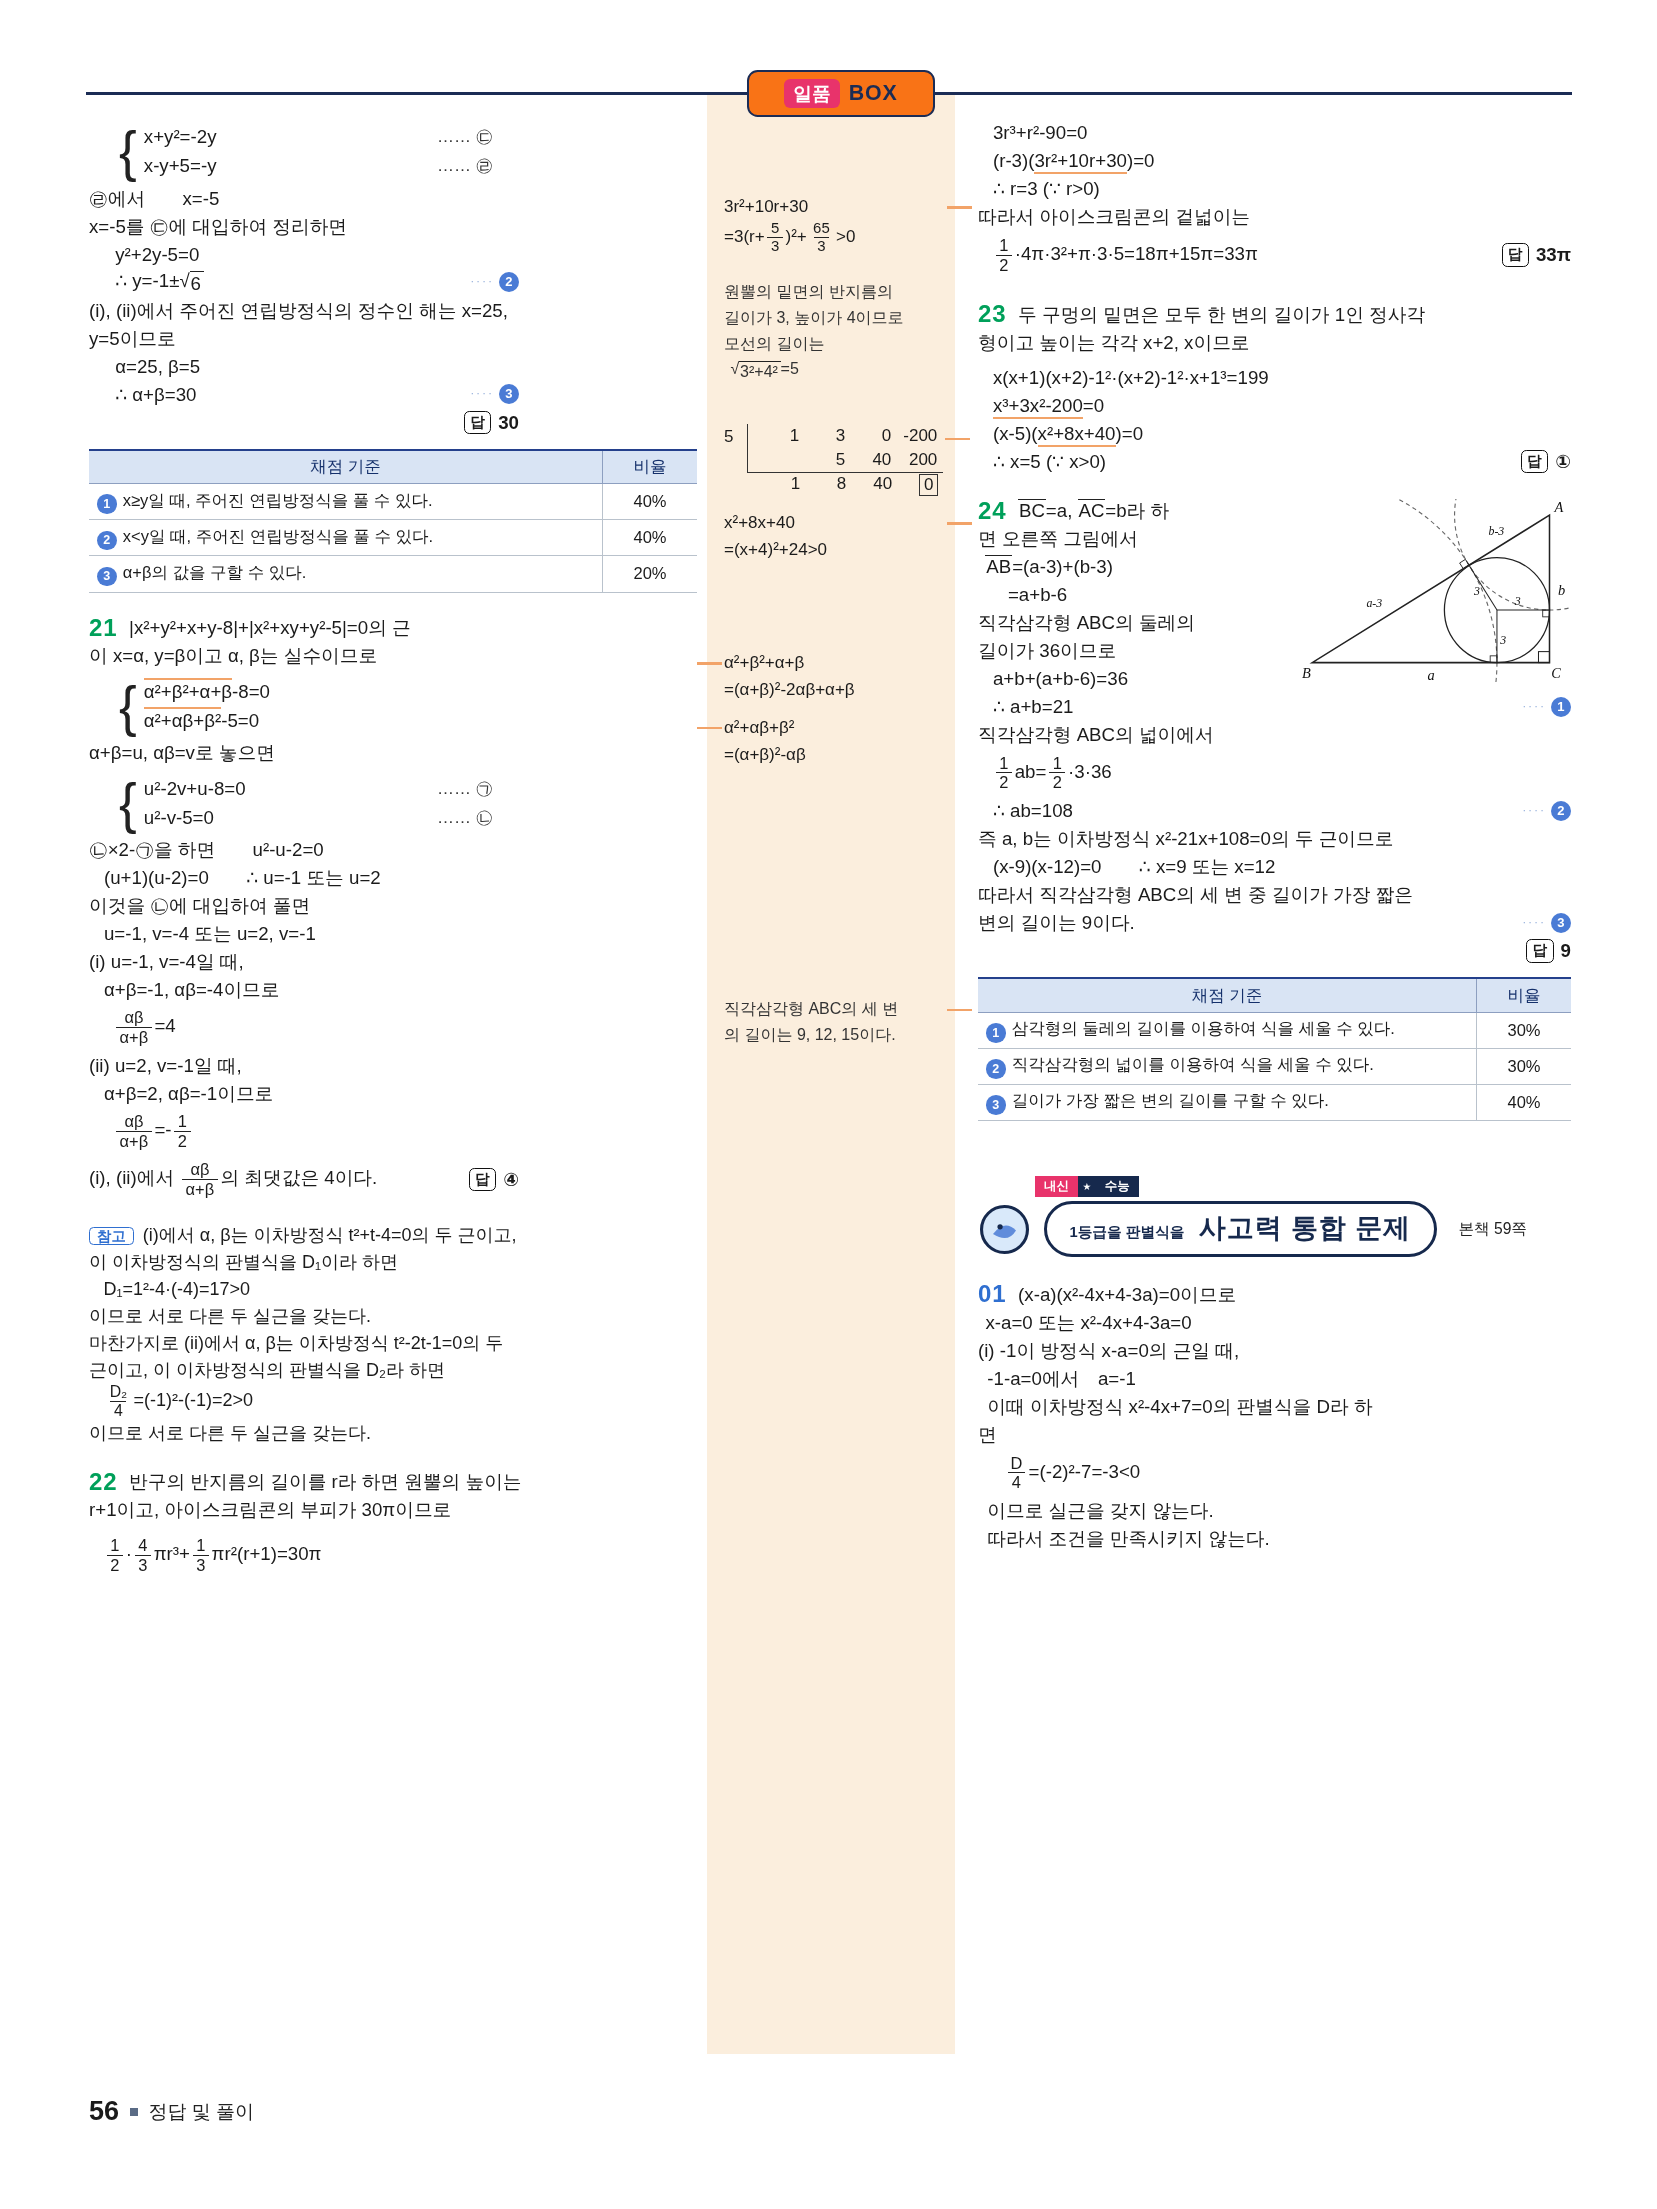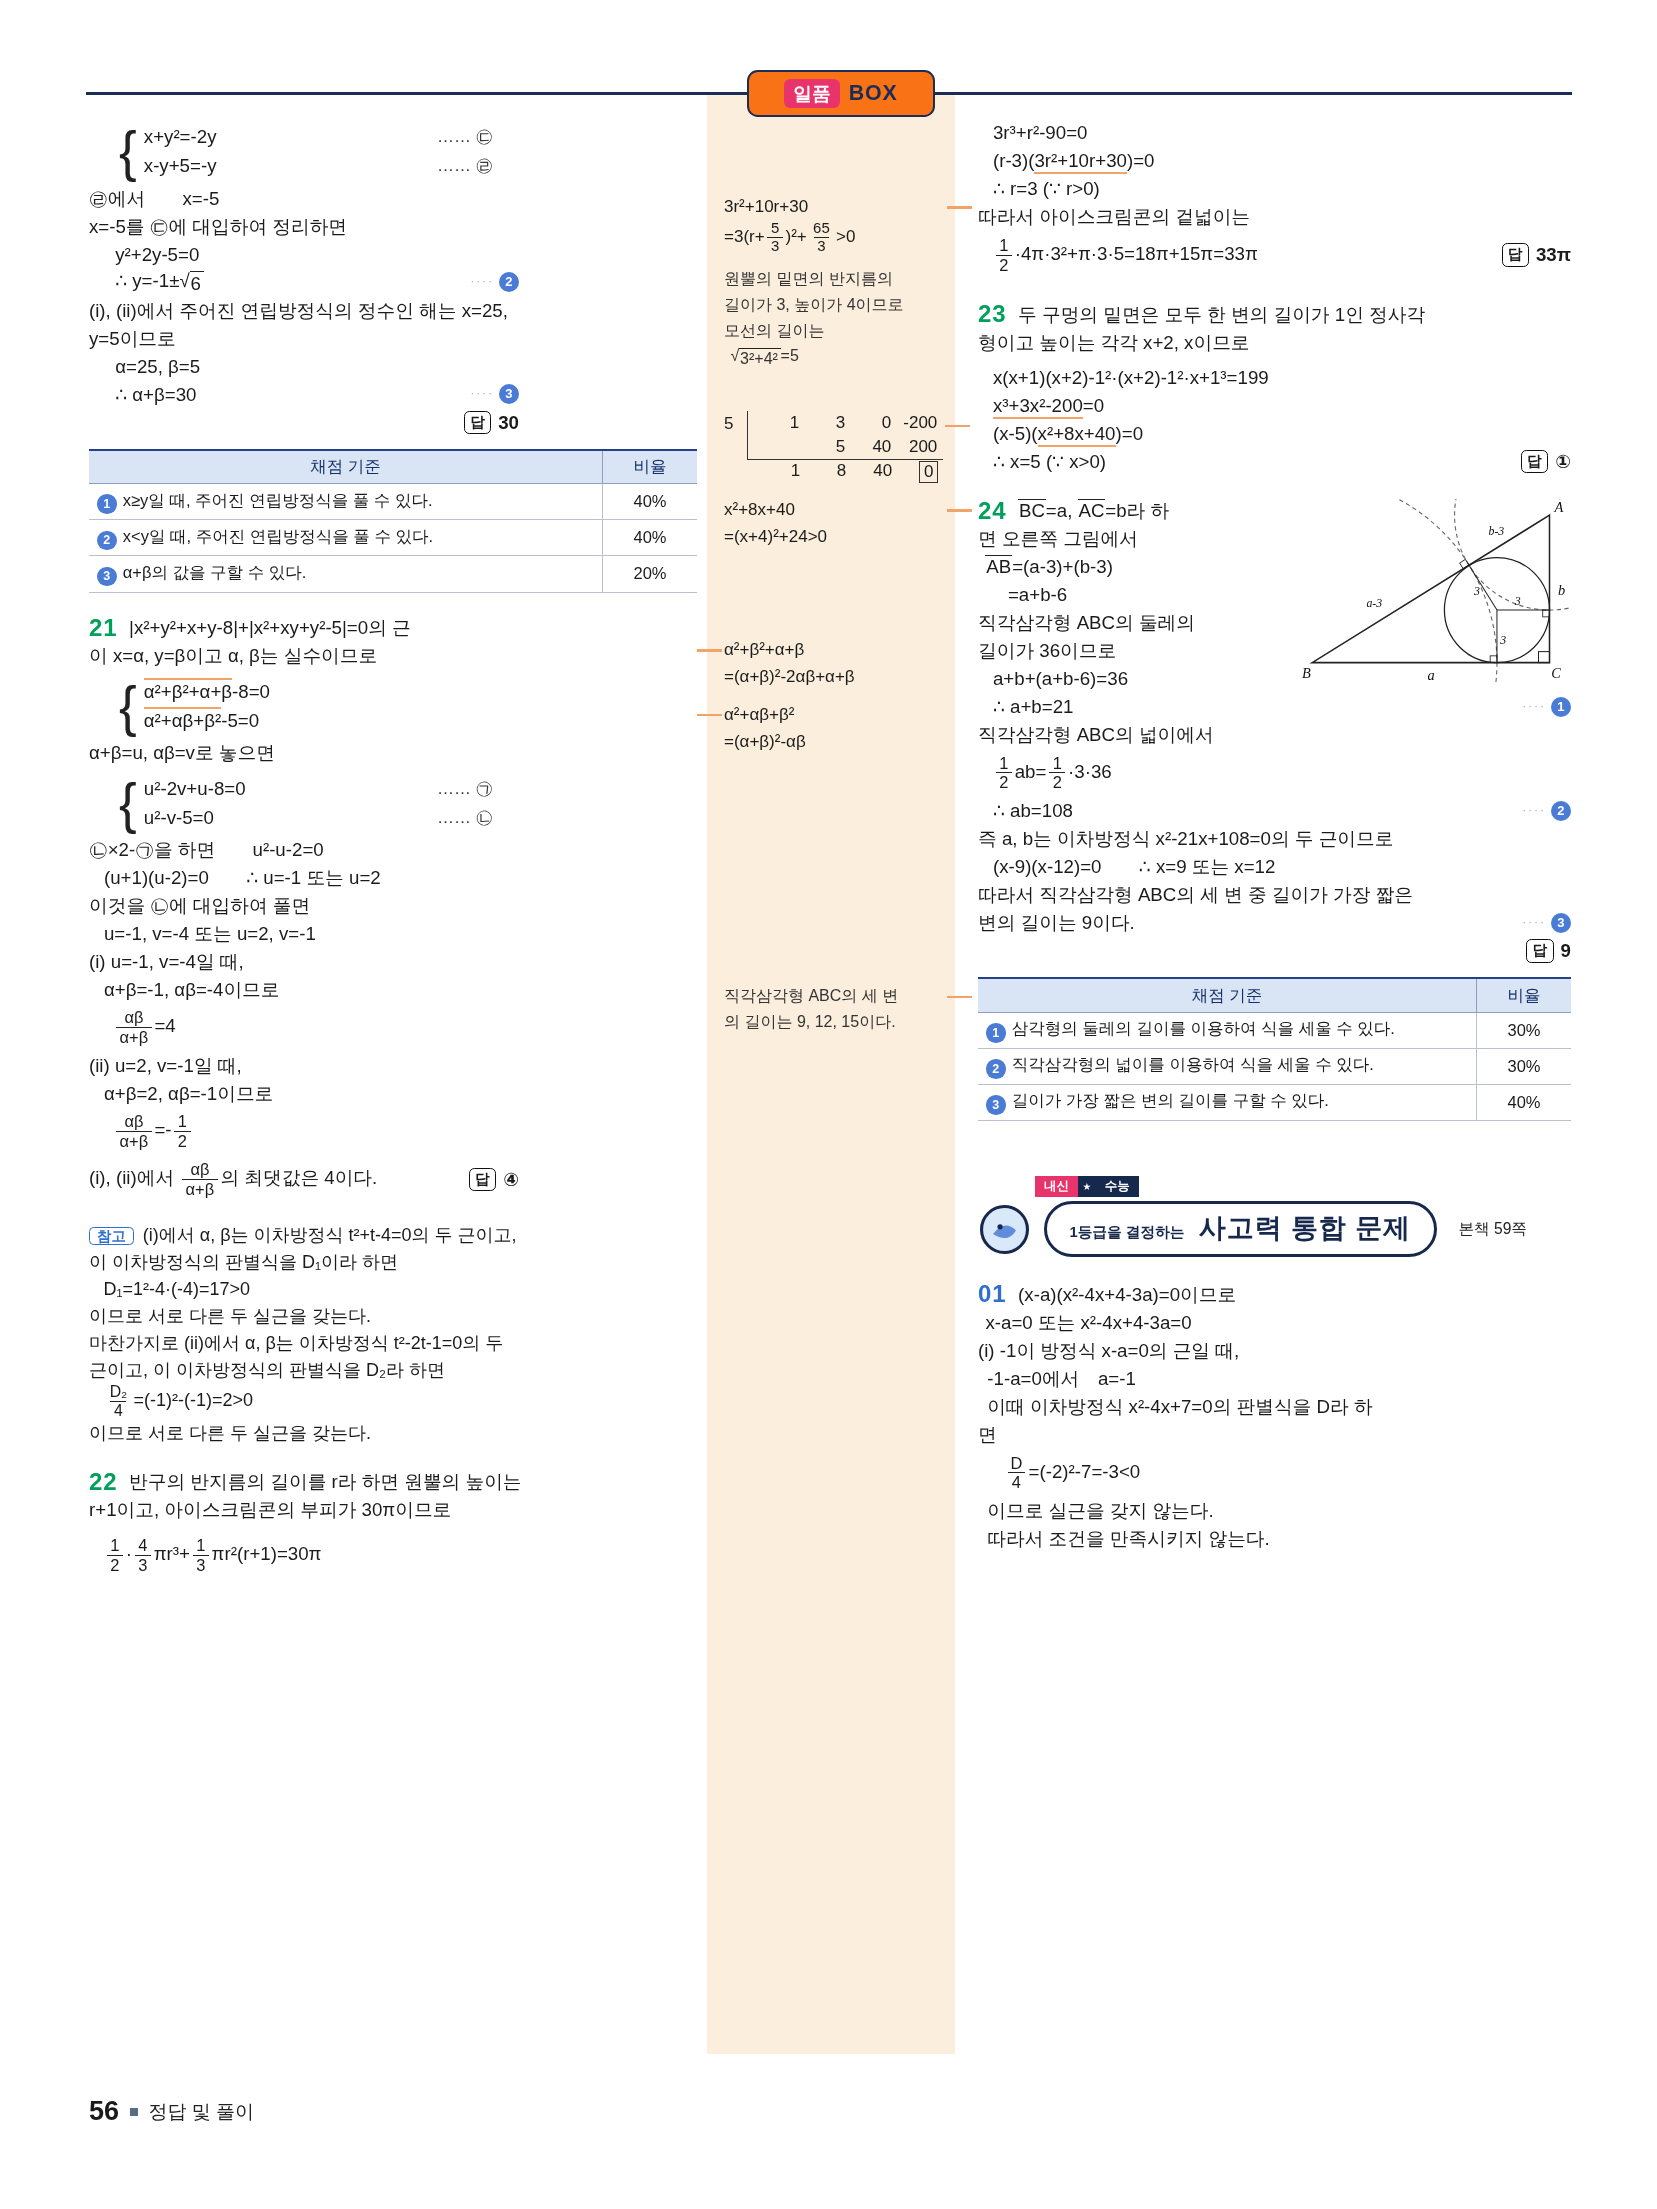--- a/index.html
+++ b/index.html
@@ -72,21 +72,21 @@
   .refbox{margin:18px 0 12.5px;}
   .refbox .line{font-size:18px;min-height:27px;}
   .refchip{border:1.5px solid #2f6fd0;color:#2f6fd0;border-radius:4.5px;padding:0 7.1px;font-size:14.3px;font-weight:700;margin-right:9px;}
 
   
   .note{position:relative;}
   .note .line{min-height:27px;font-size:17px;}
   .note.texty .line{font-size:16px;min-height:26px;color:#333;}
   .connR::after{content:"";position:absolute;right:-27px;top:13.4px;width:25px;height:2.2px;background:#f2a368;}
   .connL::before{content:"";position:absolute;left:-27px;top:13.4px;width:25px;height:2.2px;background:#f2a368;}
-  .n1{margin-top:59px;}.n2{margin-top:12px;}.n3{margin-top:41px;}.n4{margin-top:10.7px;}
+  .n1{margin-top:59px;}.n2{margin-top:25px;}.n3{margin-top:41px;}.n4{margin-top:10.7px;}
   .n5{margin-top:86px;}.n6{margin-top:10.7px;}.n7{margin-top:228px;}
 
   
   .syn{display:flex;font-size:17px;position:relative;width:max-content;}
   .sdiv{width:23px;padding-top:2.7px;}
   .sdata{display:flex;flex-direction:column;}
   .sup2{border-left:1.5px solid #333;padding-left:5.3px;}
   .srow{display:grid;grid-template-columns:repeat(4,46px);justify-items:end;padding:1.8px 5.3px 1.8px 0;}
   .srow.last{border-top:1.5px solid #333;padding-left:7.1px;}
   .scell.boxed{border:1.3px solid #333;padding:0 3.6px;}
@@ -623,21 +623,21 @@
         <span class="rbstar">★</span>
         <span class="rb2">수능</span>
       </div>
       <div class="badge-row">
         <div class="badge-icon"><svg width="53" height="53" viewBox="0 0 60 60">
             <circle cx="30" cy="30" r="26" fill="#d9e9fa" stroke="#16294d" stroke-width="3.5"></circle>
             <path d="M17 35 Q30 18 43 31 Q34 46 17 35 Z" fill="#4a7bd5" opacity="0.85"></path>
             <circle cx="25" cy="27" r="3" fill="#16294d"></circle>
           </svg></div>
         <div class="badge-pill">
-          <span class="badge-small">1등급을 결정하는</span>
+          <span class="badge-small">1등급을 판별식을</span>
           <span class="badge-title">사고력 통합 문제</span>
         </div>
         <span class="pageref">본책 59쪽</span>
       </div>
     </div>
     <div class="blk prob">
       <div class="phead">
         <span class="pnum blue">01</span>
         <div class="line inhead">
           <span class="lc"><span class="seg">(x-a)(x²-4x+4-3a)=0이므로</span></span>

